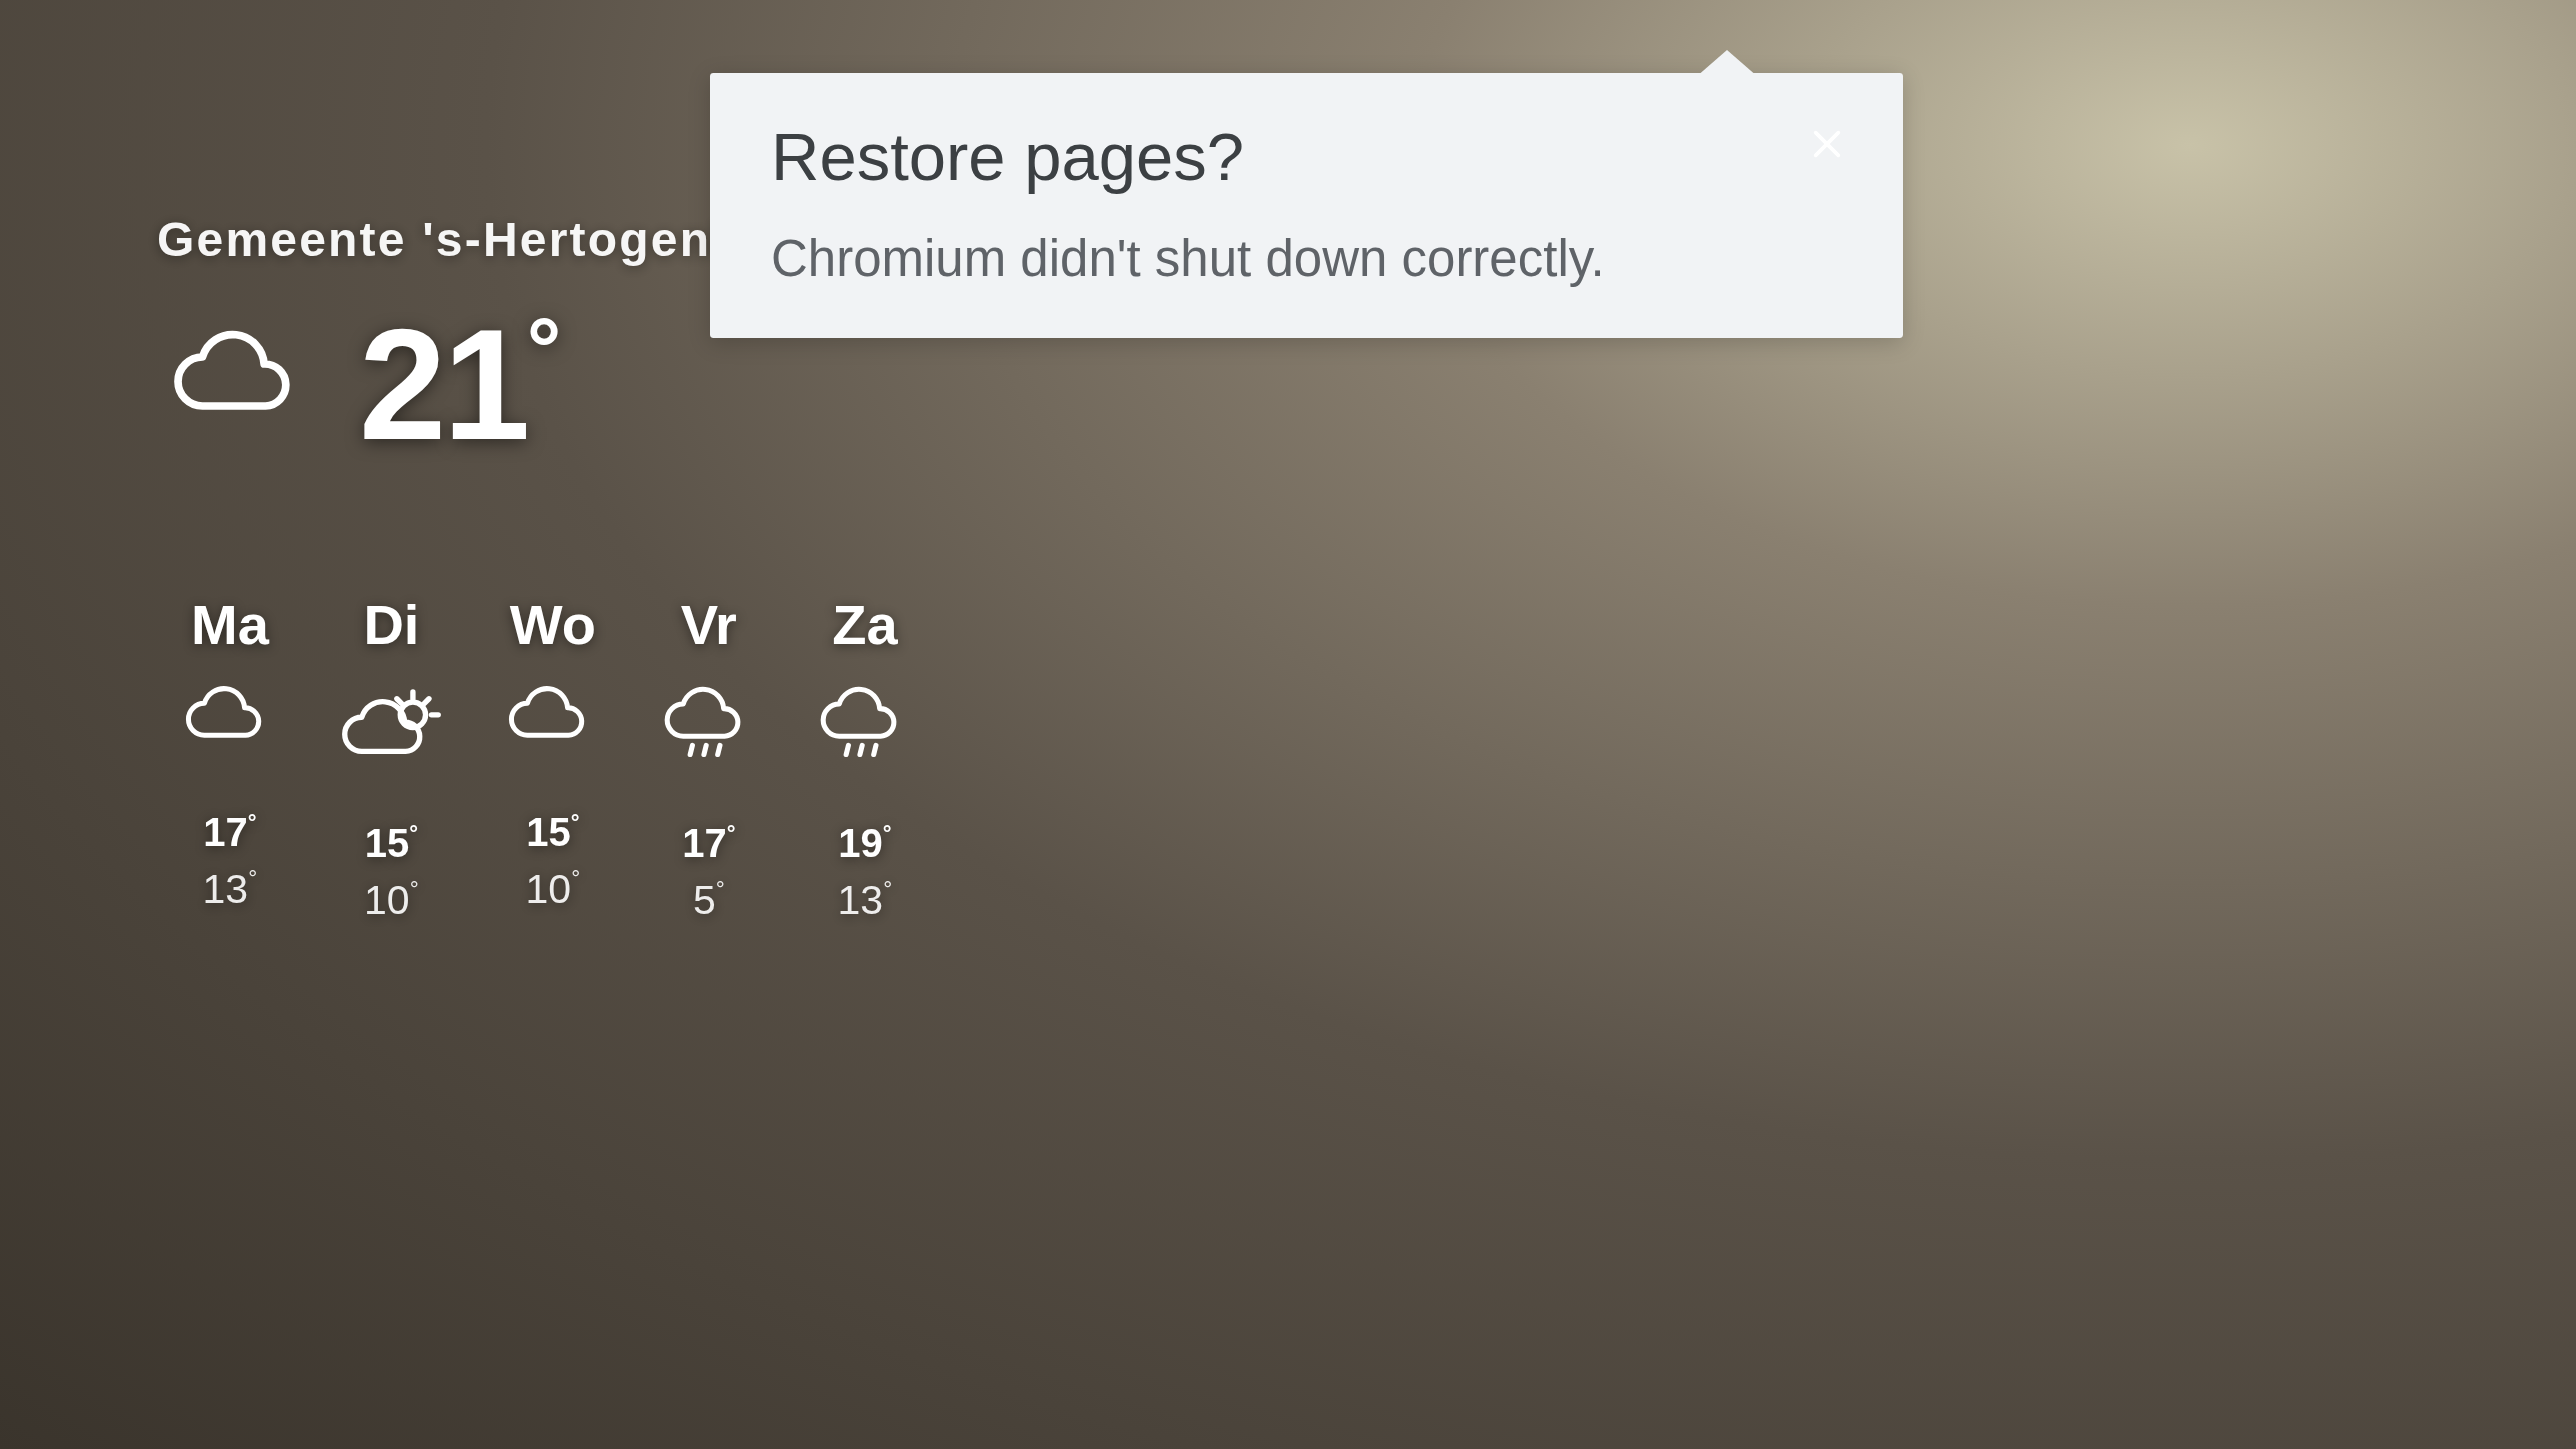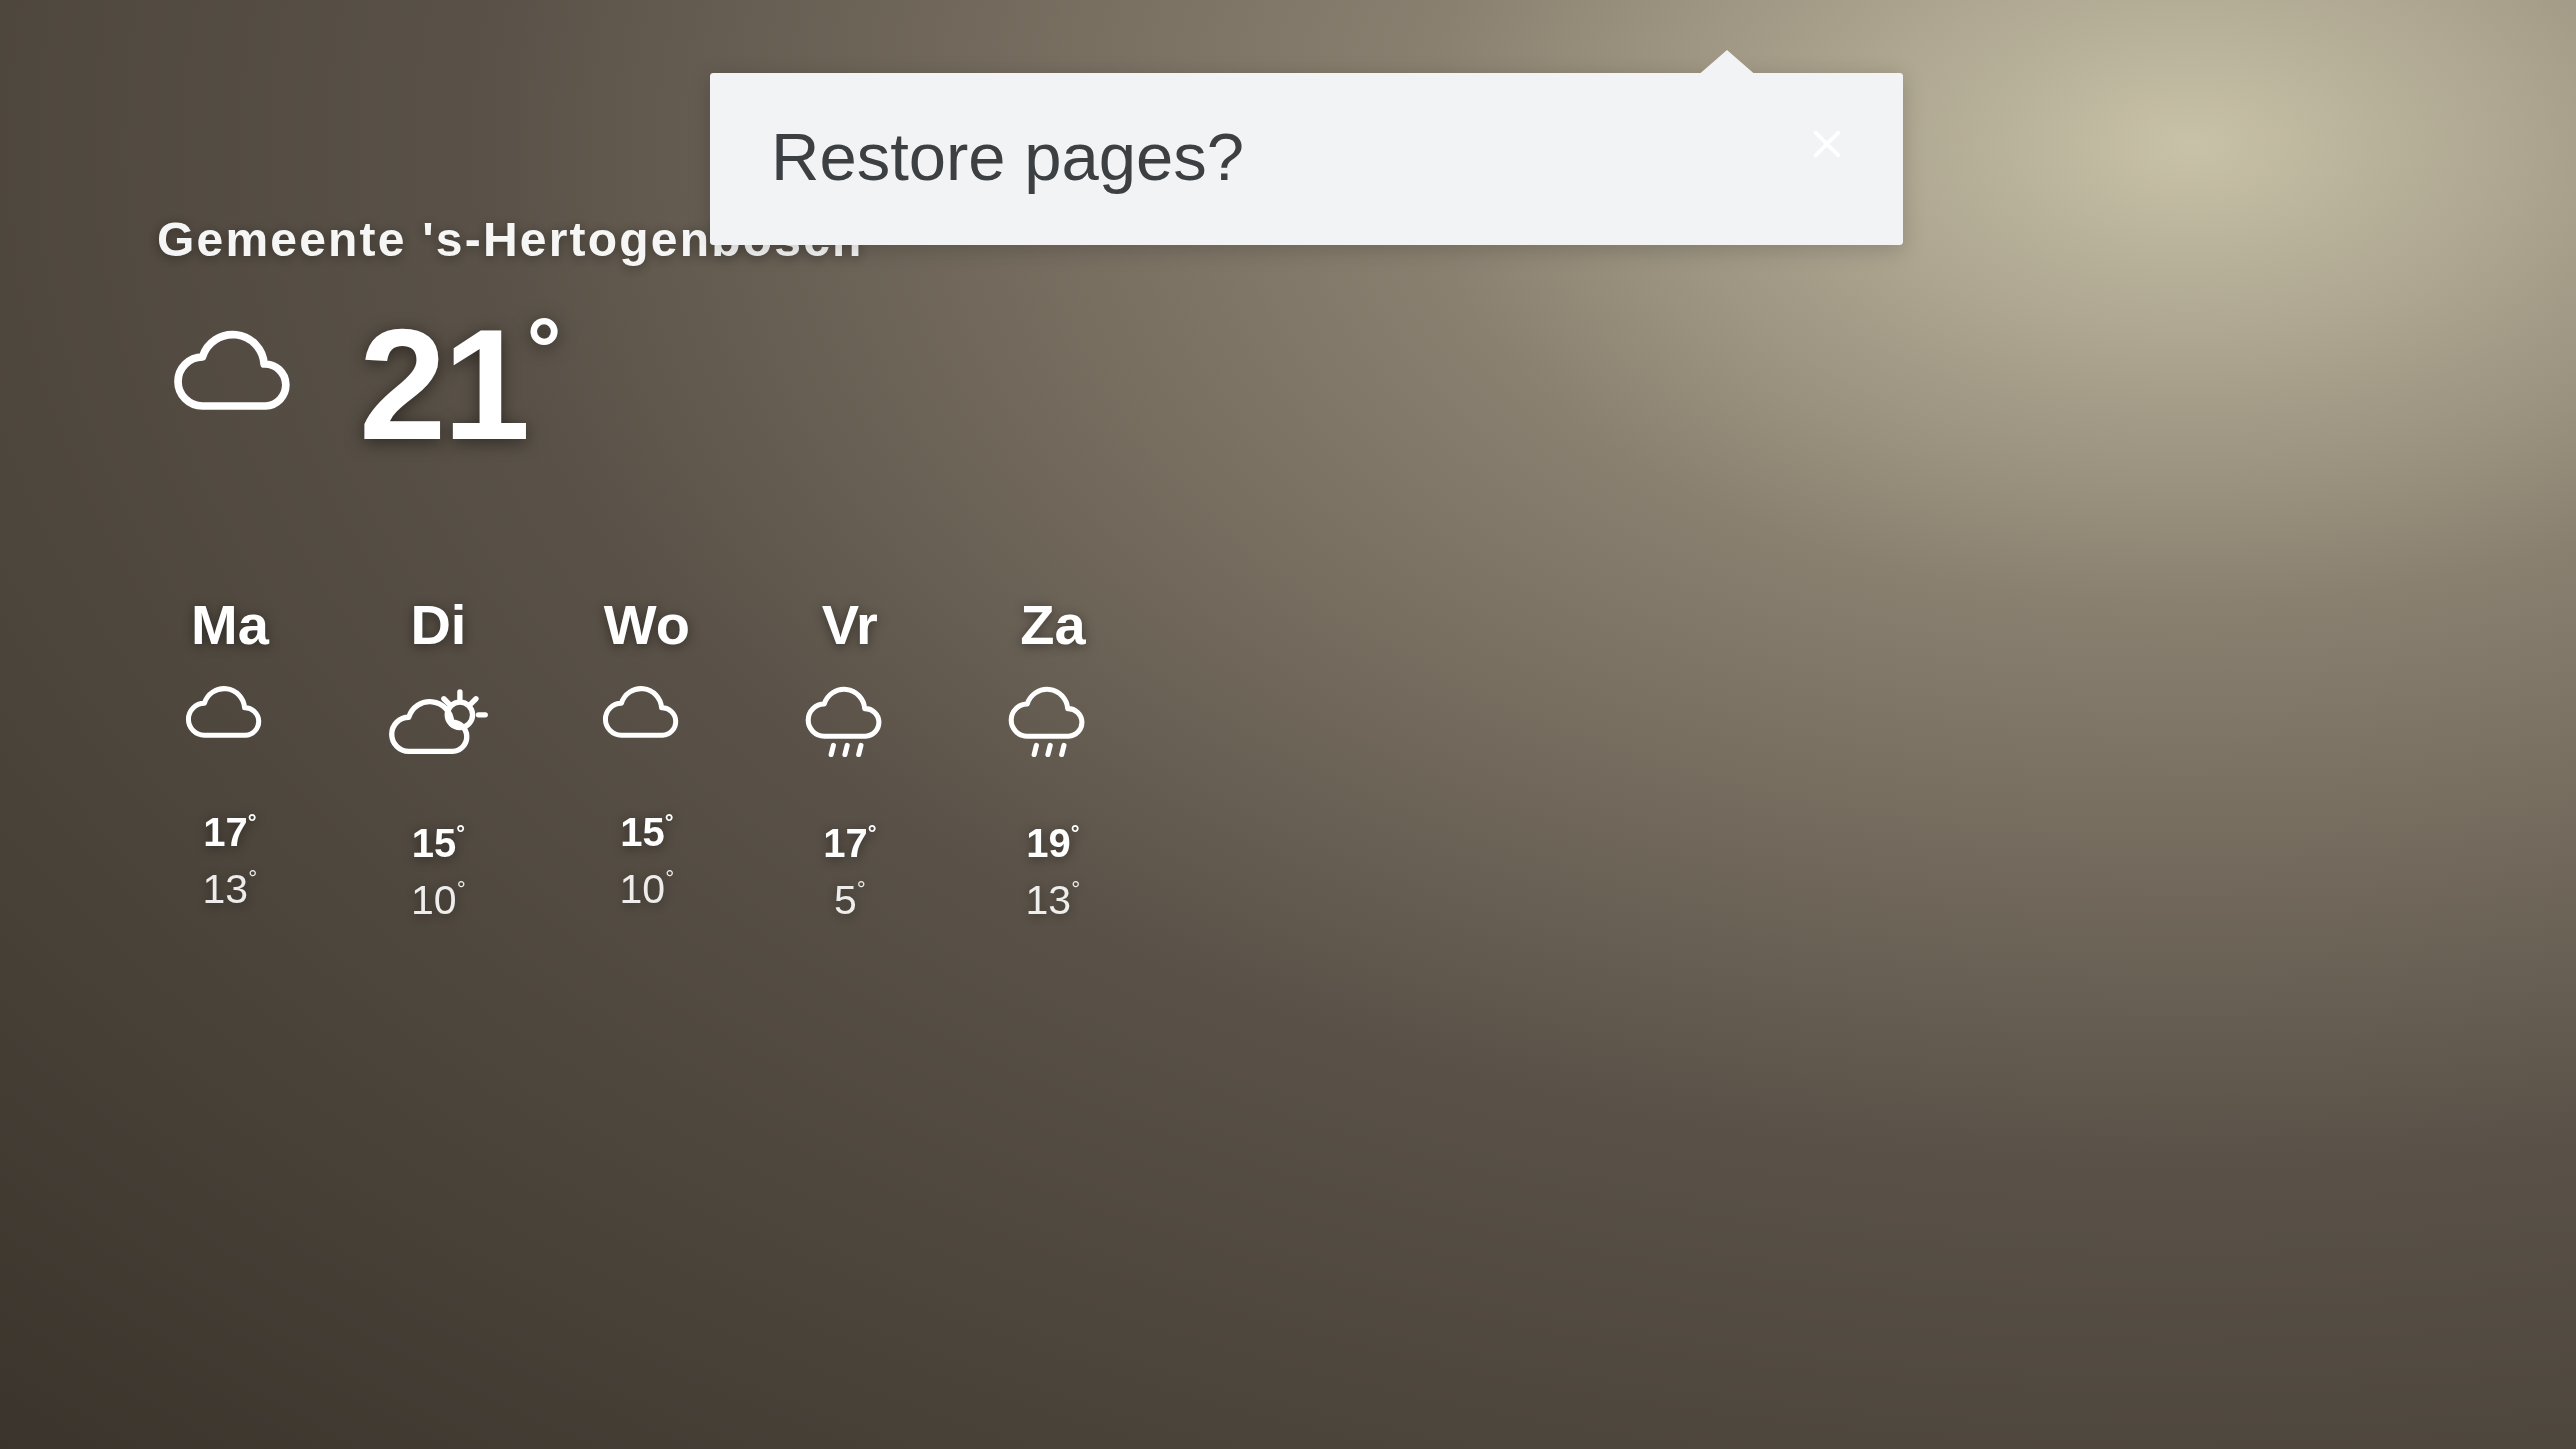--- a/index.html
+++ b/index.html
@@ -37,21 +37,21 @@
       font-size: 157px;
       font-weight: 800;
       line-height: 1;
       letter-spacing: -3.4px;
       text-shadow: 0 3.4px 17px rgba(0,0,0,.5);
     }
     .deg { font-size: .55em; vertical-align: top; font-weight: 700; }
 
     .forecast {
       display: flex;
-      gap: 102px;
+      gap: 55px;
       margin-top: 129px;
       margin-left: 22.4px;
     }
     .day { display: flex; flex-direction: column; align-items: center; }
     .day-abbr {
       font-size: 56px;
       font-weight: 700;
       text-shadow: 0 2.2px 11.2px rgba(0,0,0,.45);
     }
     .day-icon { margin: 28px 0 50px 0; }
@@ -226,14 +226,15 @@
 </section>
 
 <div class="dialog">
   <button class="dialog-close" aria-label="Close">
     <svg width="34" height="34" viewBox="0 0 24 24" stroke="#7a7f85" stroke-width="2.6" stroke-linecap="round">
         <line x1="4" y1="4" x2="20" y2="20"></line>
         <line x1="20" y1="4" x2="4" y2="20"></line>
       </svg>
   </button>
   <div class="dialog-title">Restore pages?</div>
+  <div class="dialog-body">Chromium didn't shut down correctly.</div>
 </div>
 
 
 </body></html>

